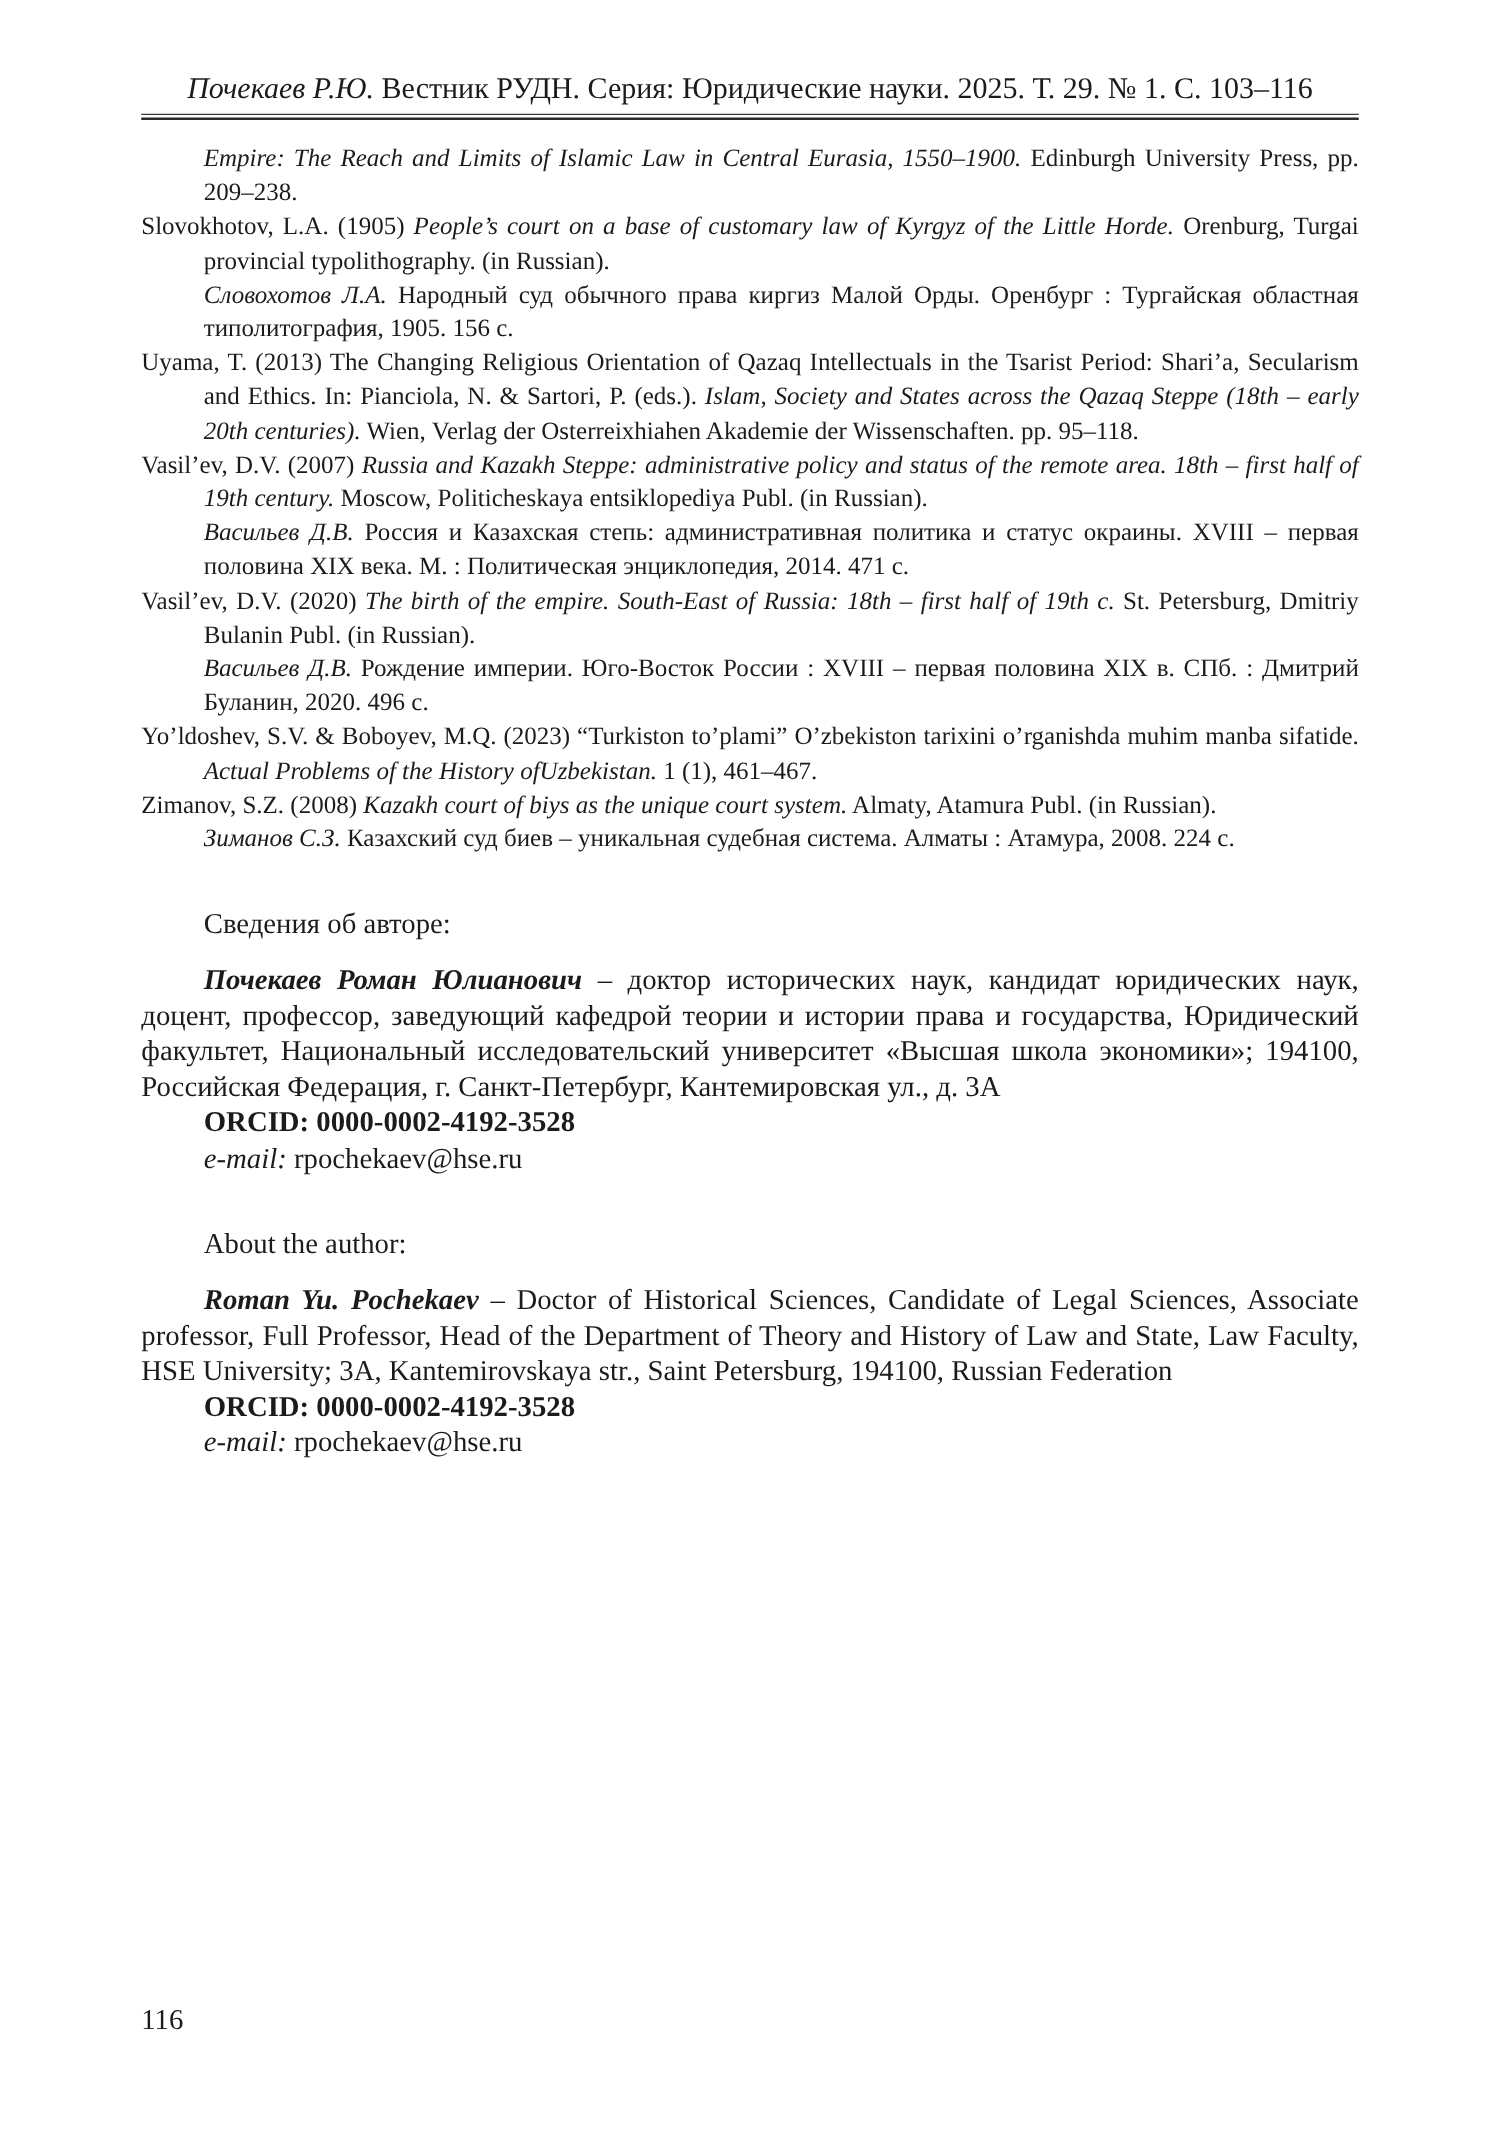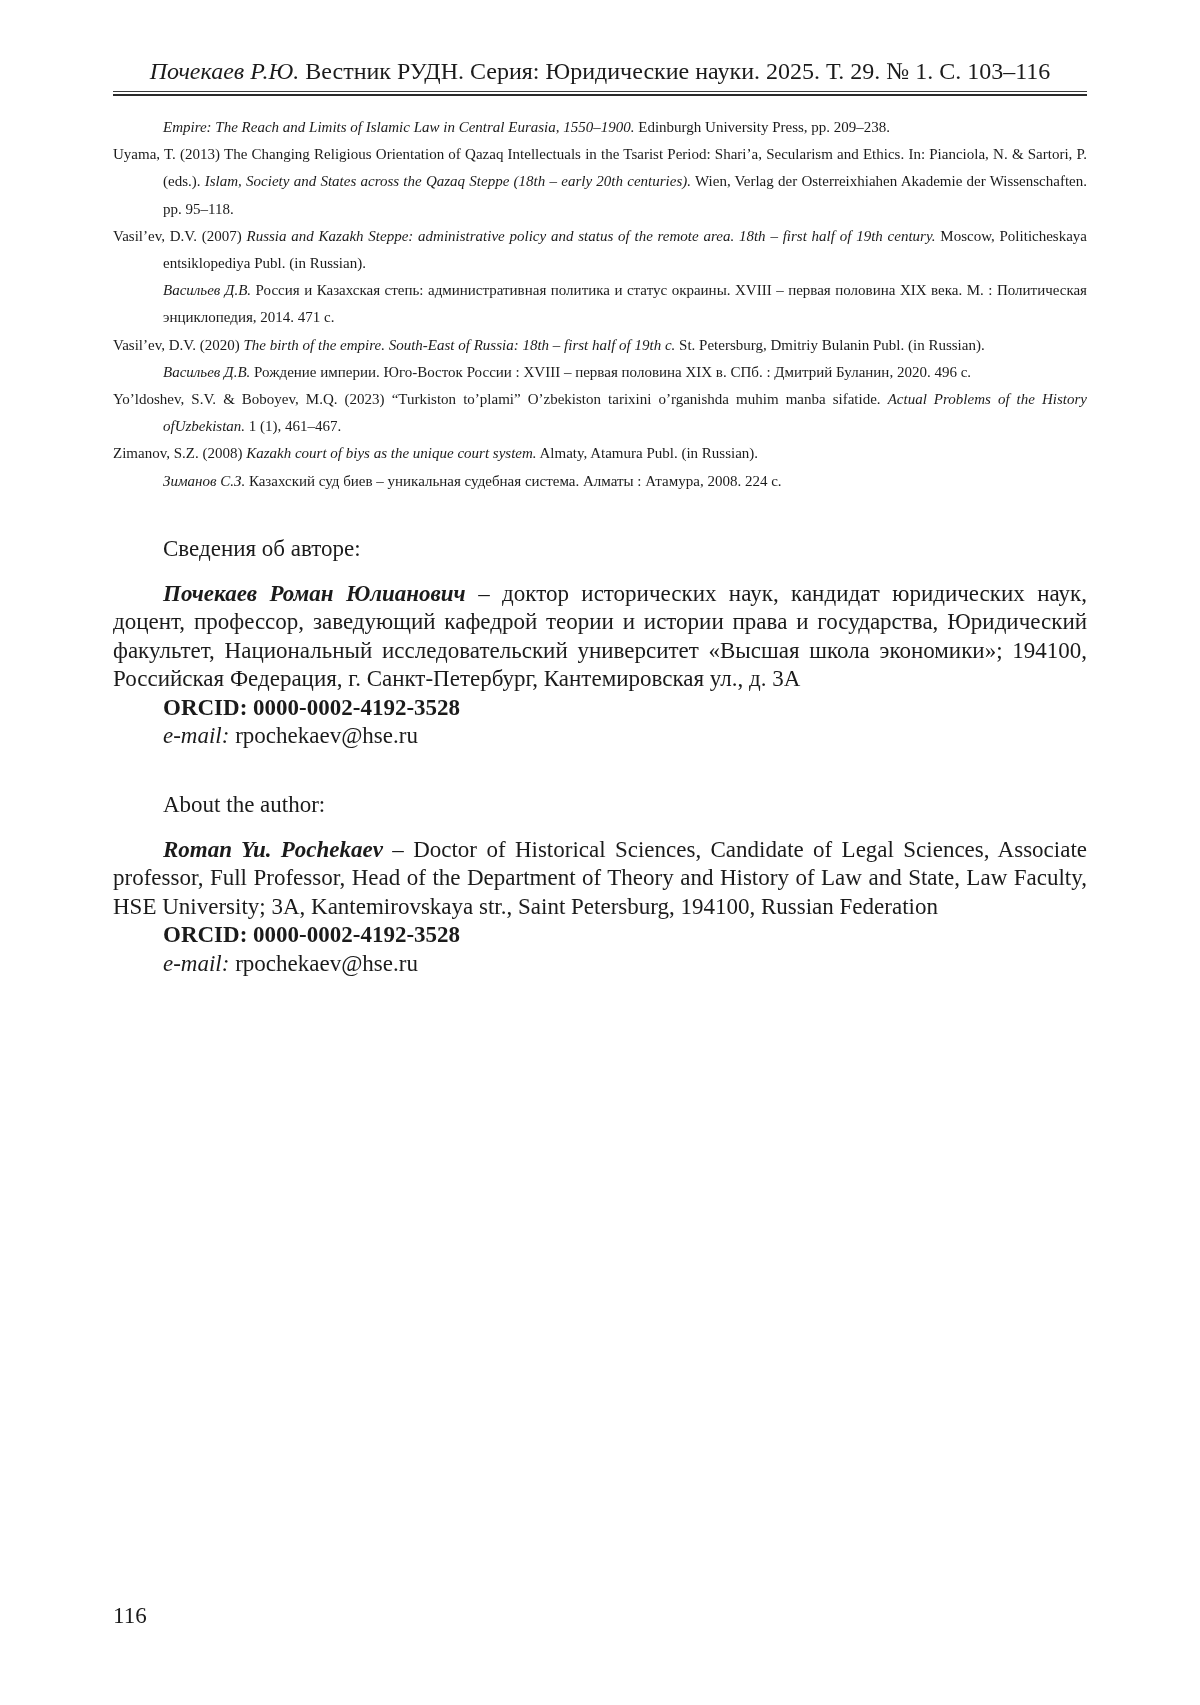--- a/index.html
+++ b/index.html
@@ -30,21 +30,21 @@
     white-space: nowrap;
   }
   .rule {
     margin-top: 7px;
     height: 2px;
     border-top: 1px solid #3a3a3a;
     border-bottom: 2px solid #2b2b2b;
   }
   .refs {
     margin-top: 18px;
-    font-size: 15px;
+    font-size: 20px;
     line-height: 27.2px;
   }
   .ref {
     margin: 0;
     text-align: justify;
   }
   .ref.hang {
     padding-left: 50px;
     text-indent: -50px;
   }
@@ -96,20 +96,22 @@
   <div class="content">
 
     <div class="running-head">
       <span class="italic">Почекаев Р.Ю.</span><span> Вестник РУДН. Серия: Юридические науки. 2025. Т. 29. № 1. С. 103–116</span>
     </div>
 
     <div class="rule"></div>
 
     <div class="refs">
         <p class="ref cont"><span class="italic">Empire: The Reach and Limits of Islamic Law in Central Eurasia, 1550–1900.</span><span> Edinburgh University Press, pp. 209–238.</span></p>
+        <p class="ref hang"><span>Slovokhotov, L.A. (1905) </span><span class="italic">People’s court on a base of customary law of Kyrgyz of the Little Horde.</span><span> Orenburg, Turgai provincial typolithography. (in Russian).</span></p>
+        <p class="ref cont"><span class="italic">Словохотов Л.А.</span><span> Народный суд обычного права киргиз Малой Орды. Оренбург : Тургайская областная типолитография, 1905. 156 с.</span></p>
         <p class="ref hang"><span>Uyama, T. (2013) The Changing Religious Orientation of Qazaq Intellectuals in the Tsarist Period: Shari’a, Secularism and Ethics. In: Pianciola, N. &amp; Sartori, P. (eds.). </span><span class="italic">Islam, Society and States across the Qazaq Steppe (18th – early 20th centuries).</span><span> Wien, Verlag der Osterreixhiahen Akademie der Wissenschaften. pp. 95–118.</span></p>
         <p class="ref hang"><span>Vasil’ev, D.V. (2007) </span><span class="italic">Russia and Kazakh Steppe: administrative policy and status of the remote area. 18th – first half of 19th century.</span><span> Moscow, Politicheskaya entsiklopediya Publ. (in Russian).</span></p>
         <p class="ref cont"><span class="italic">Васильев Д.В.</span><span> Россия и Казахская степь: административная политика и статус окраины. XVIII – первая половина XIX века. М. : Политическая энциклопедия, 2014. 471 с.</span></p>
         <p class="ref hang"><span>Vasil’ev, D.V. (2020) </span><span class="italic">The birth of the empire. South-East of Russia: 18th – first half of 19th c.</span><span> St. Petersburg, Dmitriy Bulanin Publ. (in Russian).</span></p>
         <p class="ref cont"><span class="italic">Васильев Д.В.</span><span> Рождение империи. Юго-Восток России : XVIII – первая половина XIX в. СПб. : Дмитрий Буланин, 2020. 496 с.</span></p>
         <p class="ref hang"><span>Yo’ldoshev, S.V. &amp; Boboyev, M.Q. (2023) “Turkiston to’plami” O’zbekiston tarixini o’rganishda muhim manba sifatide. </span><span class="italic">Actual Problems of the History ofUzbekistan.</span><span> 1 (1), 461–467.</span></p>
         <p class="ref hang"><span>Zimanov, S.Z. (2008) </span><span class="italic">Kazakh court of biys as the unique court system.</span><span> Almaty, Atamura Publ. (in Russian).</span></p>
         <p class="ref cont"><span class="italic">Зиманов С.З.</span><span> Казахский суд биев – уникальная судебная система. Алматы : Атамура, 2008. 224 с.</span></p>
       </div>
 

